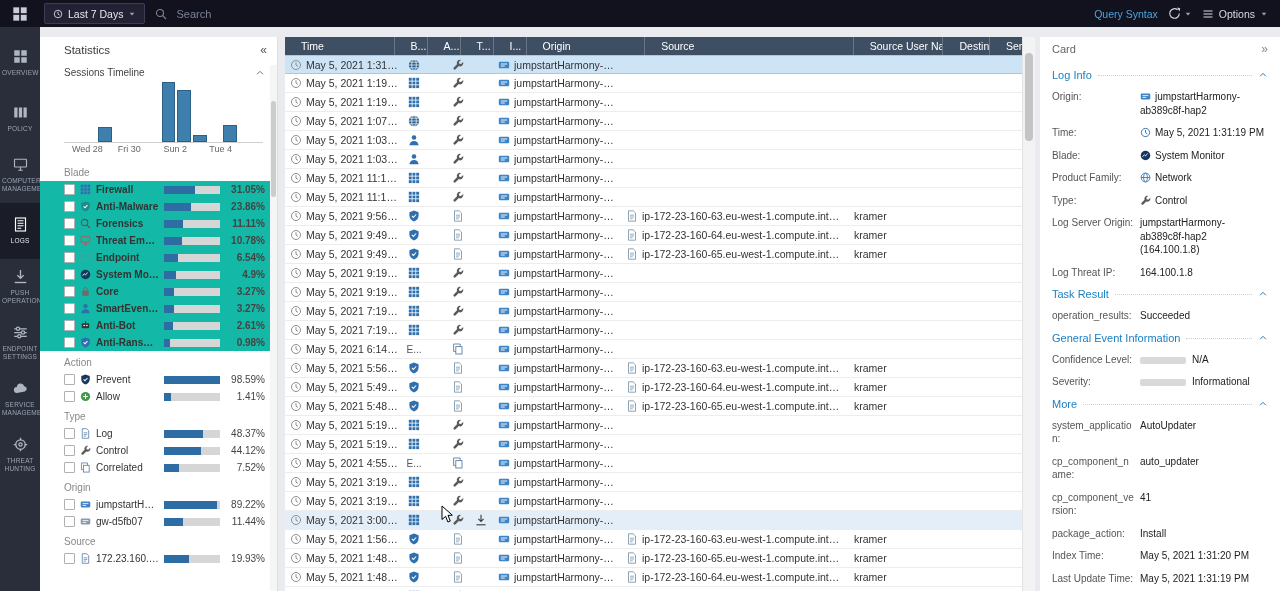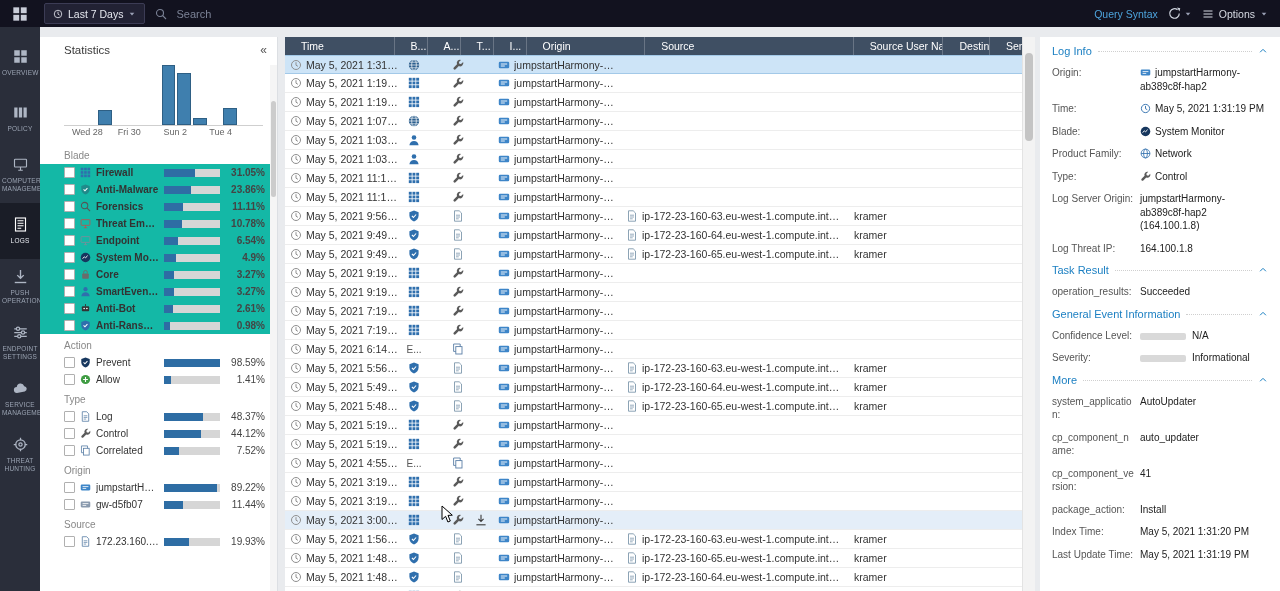--- a/index.html
+++ b/index.html
@@ -250,20 +250,28 @@
         </span>
         <div class="nav-label">THREAT HUNTING</div>
       </div>
     </nav>
 
   <aside class="stats-panel">
     <div class="stats-head">
       <span>Statistics</span>
       <span class="collapse">«</span>
     </div>
+    <div class="timeline-title-row">
+      <span>Sessions Timeline</span>
+      <span class="tl-chev ic10">
+          <svg viewBox="0 0 12 12" fill="none" stroke="currentColor" stroke-width="1.2">
+            <path d="M2.5 7.5 6 4l3.5 3.5"></path>
+          </svg>
+        </span>
+    </div>
     <div class="timeline-chart">
         <div class="tl-bar" style="left:17%;height:25%"></div>
         <div class="tl-bar" style="left:49%;height:100%"></div>
         <div class="tl-bar" style="left:57%;height:86%"></div>
         <div class="tl-bar" style="left:65%;height:12%"></div>
         <div class="tl-bar" style="left:80%;height:28%"></div>
       </div>
     <div class="timeline-axis">
         <span class="tl-tick" style="left:4%">Wed 28</span>
         <span class="tl-tick" style="left:27%">Fri 30</span>
@@ -1993,20 +2001,24 @@
           <div class="td" style="width:48px"></div>
           <div class="td" style="flex:1"></div>
         </div>
       </div>
     <div class="vscroll">
       <div class="vthumb"></div>
     </div>
   </main>
 
   <aside class="card-panel">
+    <div class="card-head">
+      <span>Card</span>
+      <span class="expand">»</span>
+    </div>
     <div class="card-sections">
         <div class="card-section">
           <div class="card-sec-head">
             <span class="sec-title">Log Info</span>
             <span class="sec-dots"></span>
             <span class="ic sec-chev">
               <svg viewBox="0 0 12 12" fill="none" stroke="currentColor" stroke-width="1.2">
                 <path d="M2.5 7.5 6 4l3.5 3.5"></path>
               </svg>
             </span>

